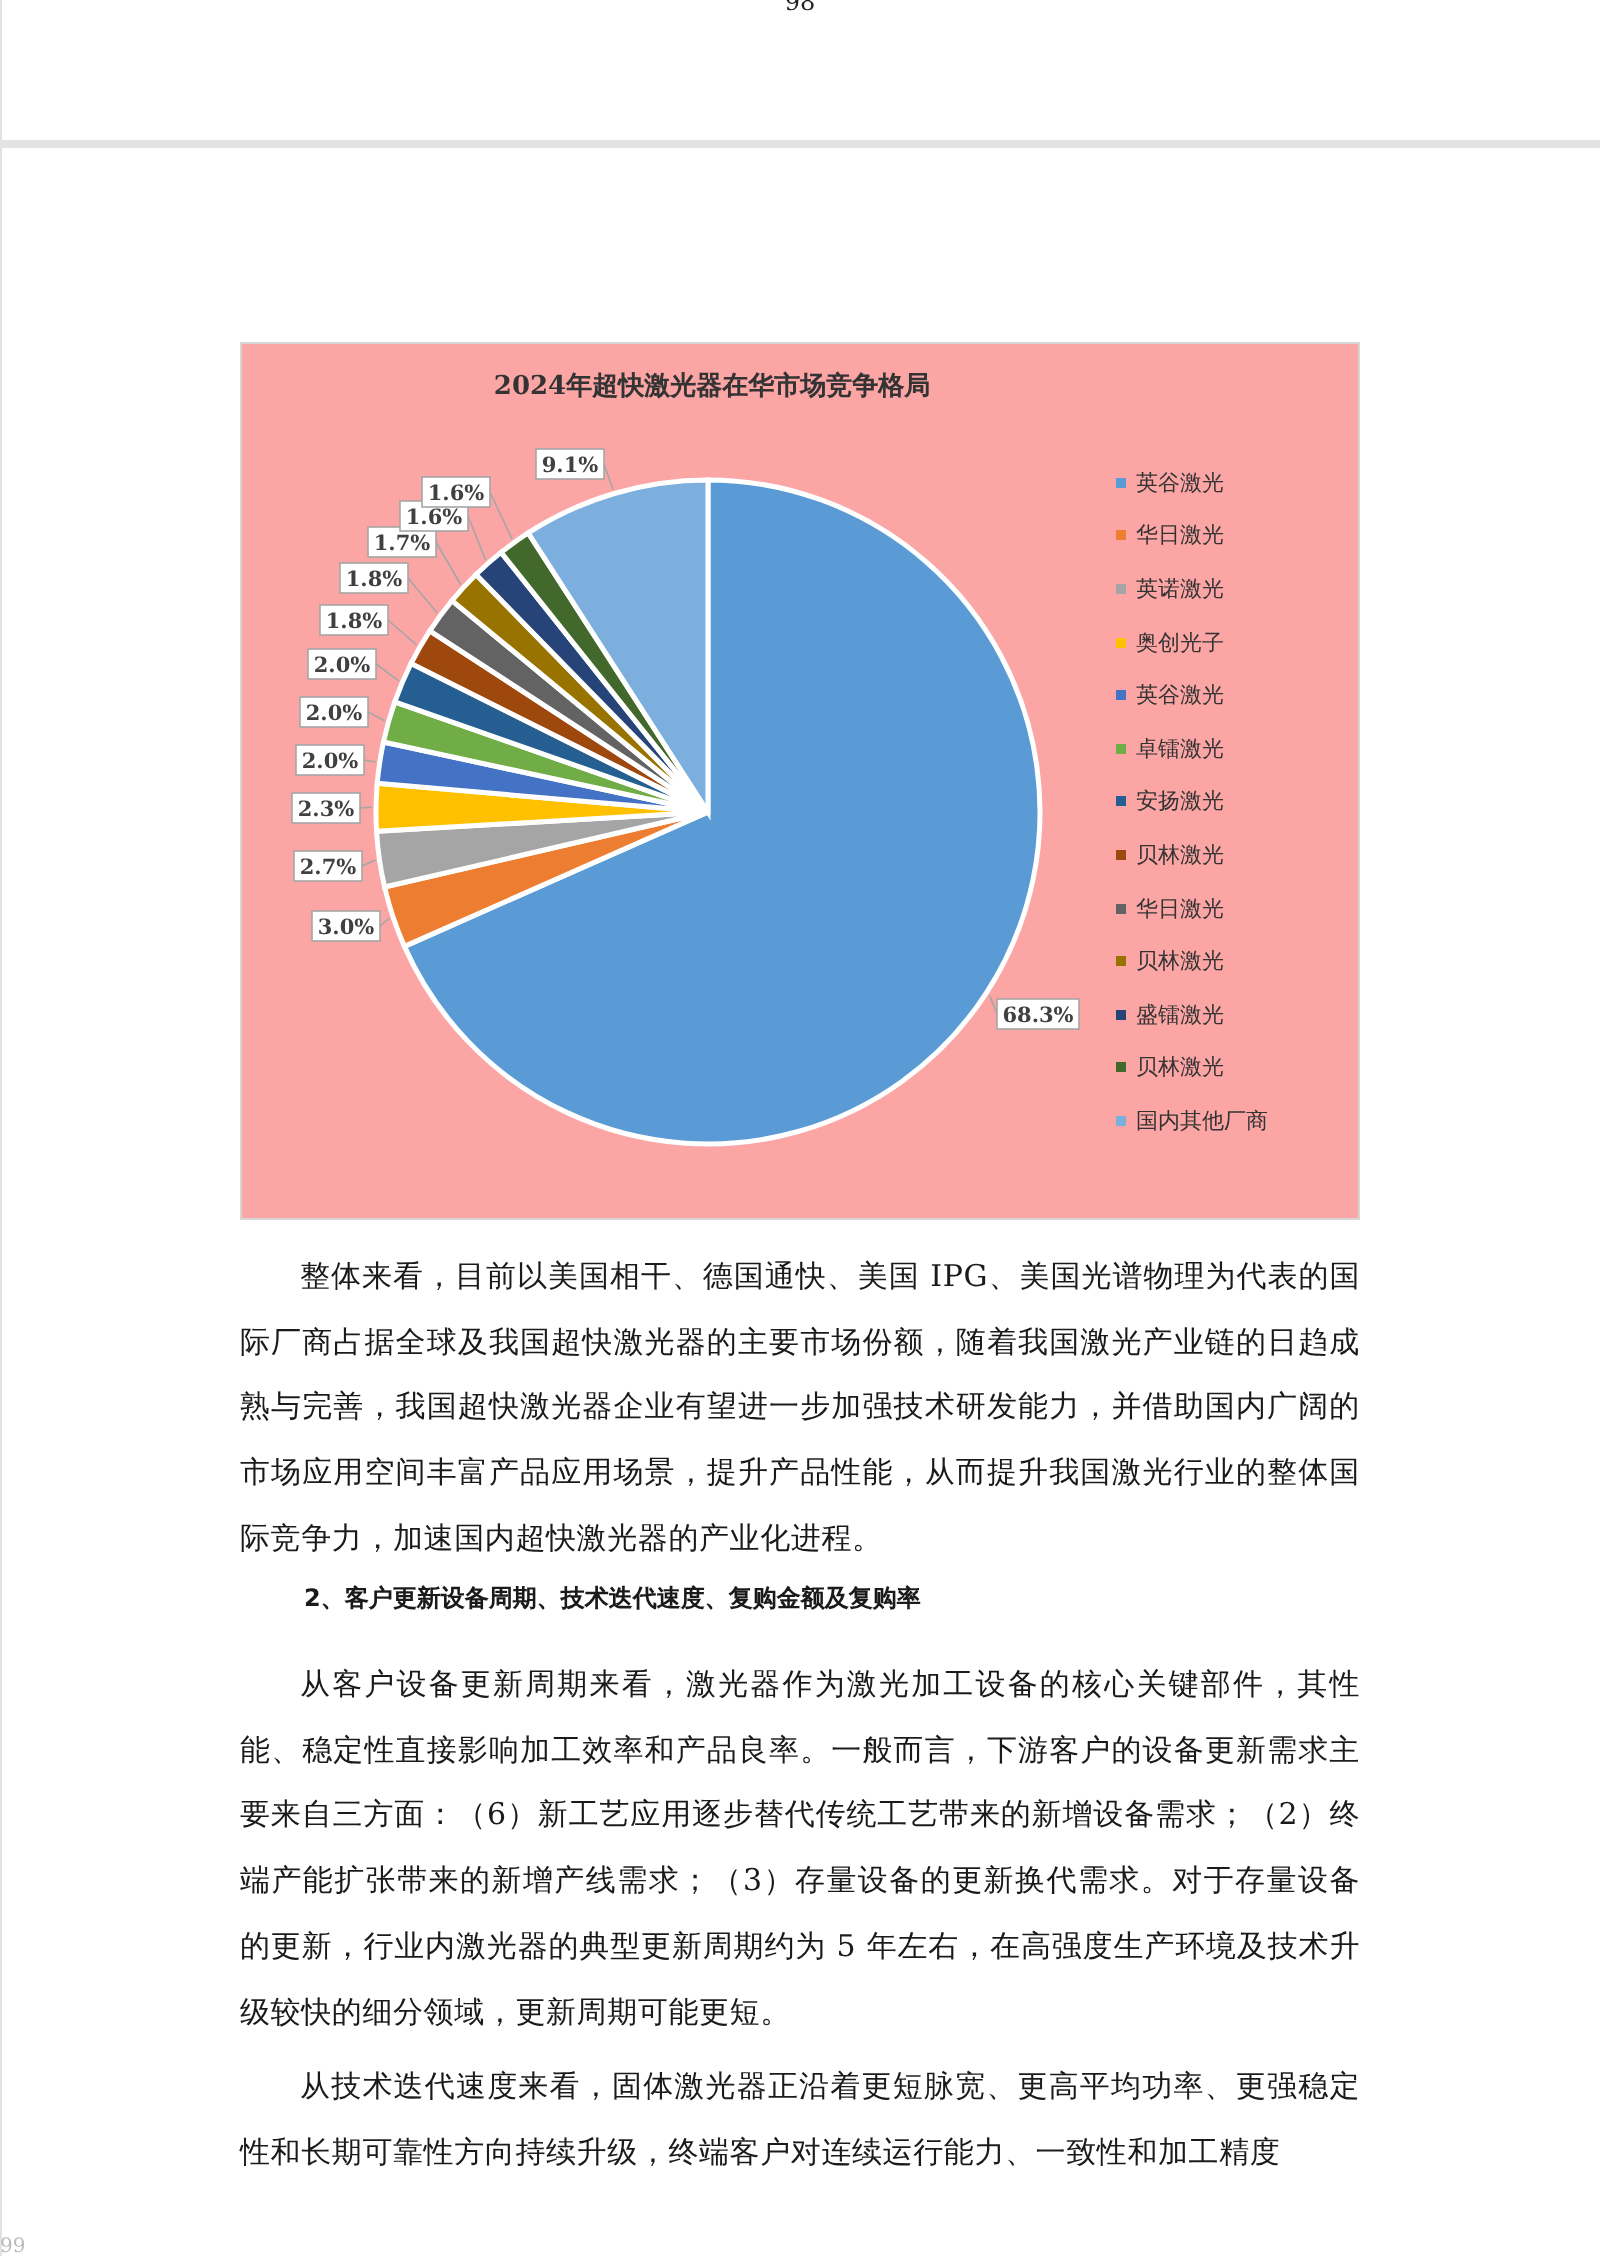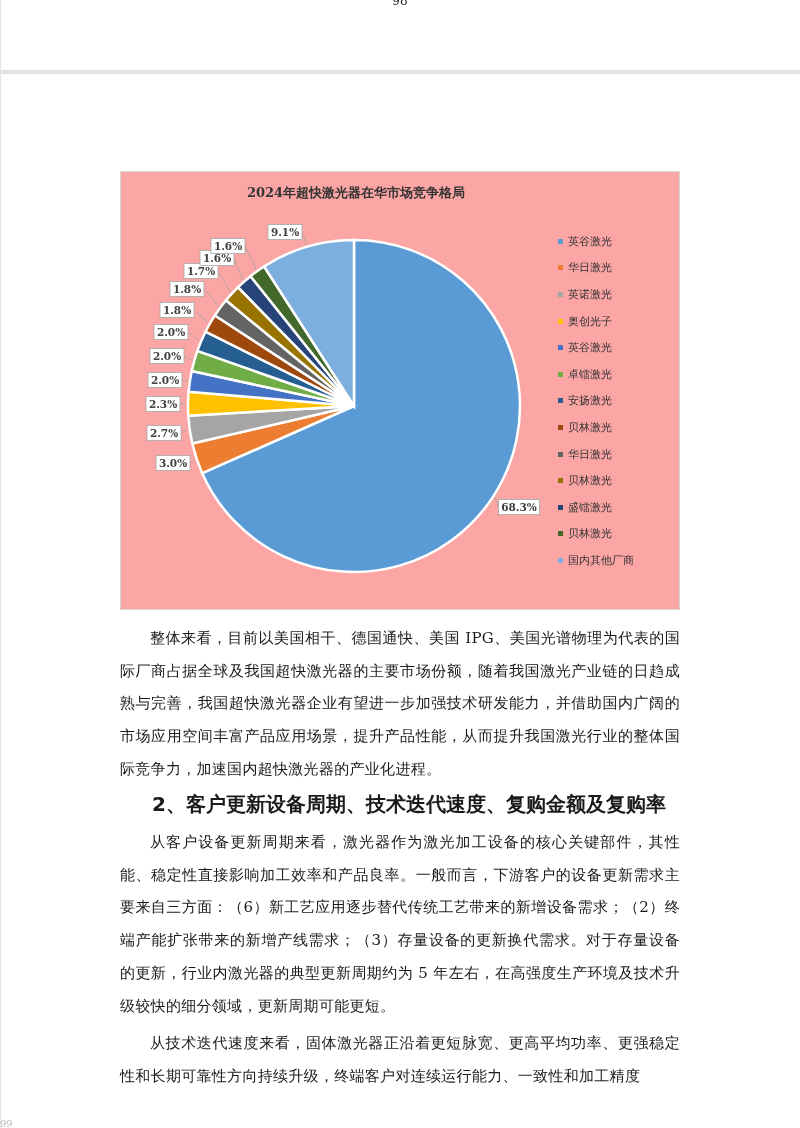--- a/index.html
+++ b/index.html
@@ -9,21 +9,21 @@
   .page-num-top { position:absolute; top:-6px; left:0; width:800px; text-align:center; font-size:12px; color:#222; }
   .page-gap { position:absolute; left:0; top:70px; width:800px; height:4px; background:#e3e3e3; }
   .chart-box { position:absolute; left:120px; top:171px; width:560px; height:439px; border:1px solid #d6d6d6; background:#fca5a5; box-sizing:border-box; }
   .chart-title { position:absolute; left:0; top:12px; width:470px; text-align:center; font-size:13px; font-weight:bold; color:#333; }
   .chart-svg { position:absolute; left:0; top:0; }
   .legend { position:absolute; left:437px; top:56px; }
   .legend-item { height:26.6px; display:flex; align-items:center; font-size:11px; color:#333; }
   .legend-swatch { width:5px; height:5px; margin-right:5px; }
   .text-block { position:absolute; left:120px; width:560px; font-size:15px; line-height:32.7px; }
   .para { text-indent:2em; margin:0; text-align:justify; letter-spacing:0.3px; }
-  .heading { position:absolute; left:152px; top:791px; font-size:20px; font-weight:bold; font-family:"DejaVu Sans","Liberation Sans",sans-serif; }
+  .heading { position:absolute; left:152px; top:791px; font-size:12px; font-weight:bold; font-family:"DejaVu Sans","Liberation Sans",sans-serif; }
   .page-num-bottom { position:absolute; top:1118px; left:0; width:800px; text-align:left; font-size:10px; color:#bbb; }
 </style>
 </head>
 <body>
 
 <div class="left-edge"></div>
 <div class="page-num-top">98</div>
 <div class="page-gap"></div>
 
 <div class="chart-box">

